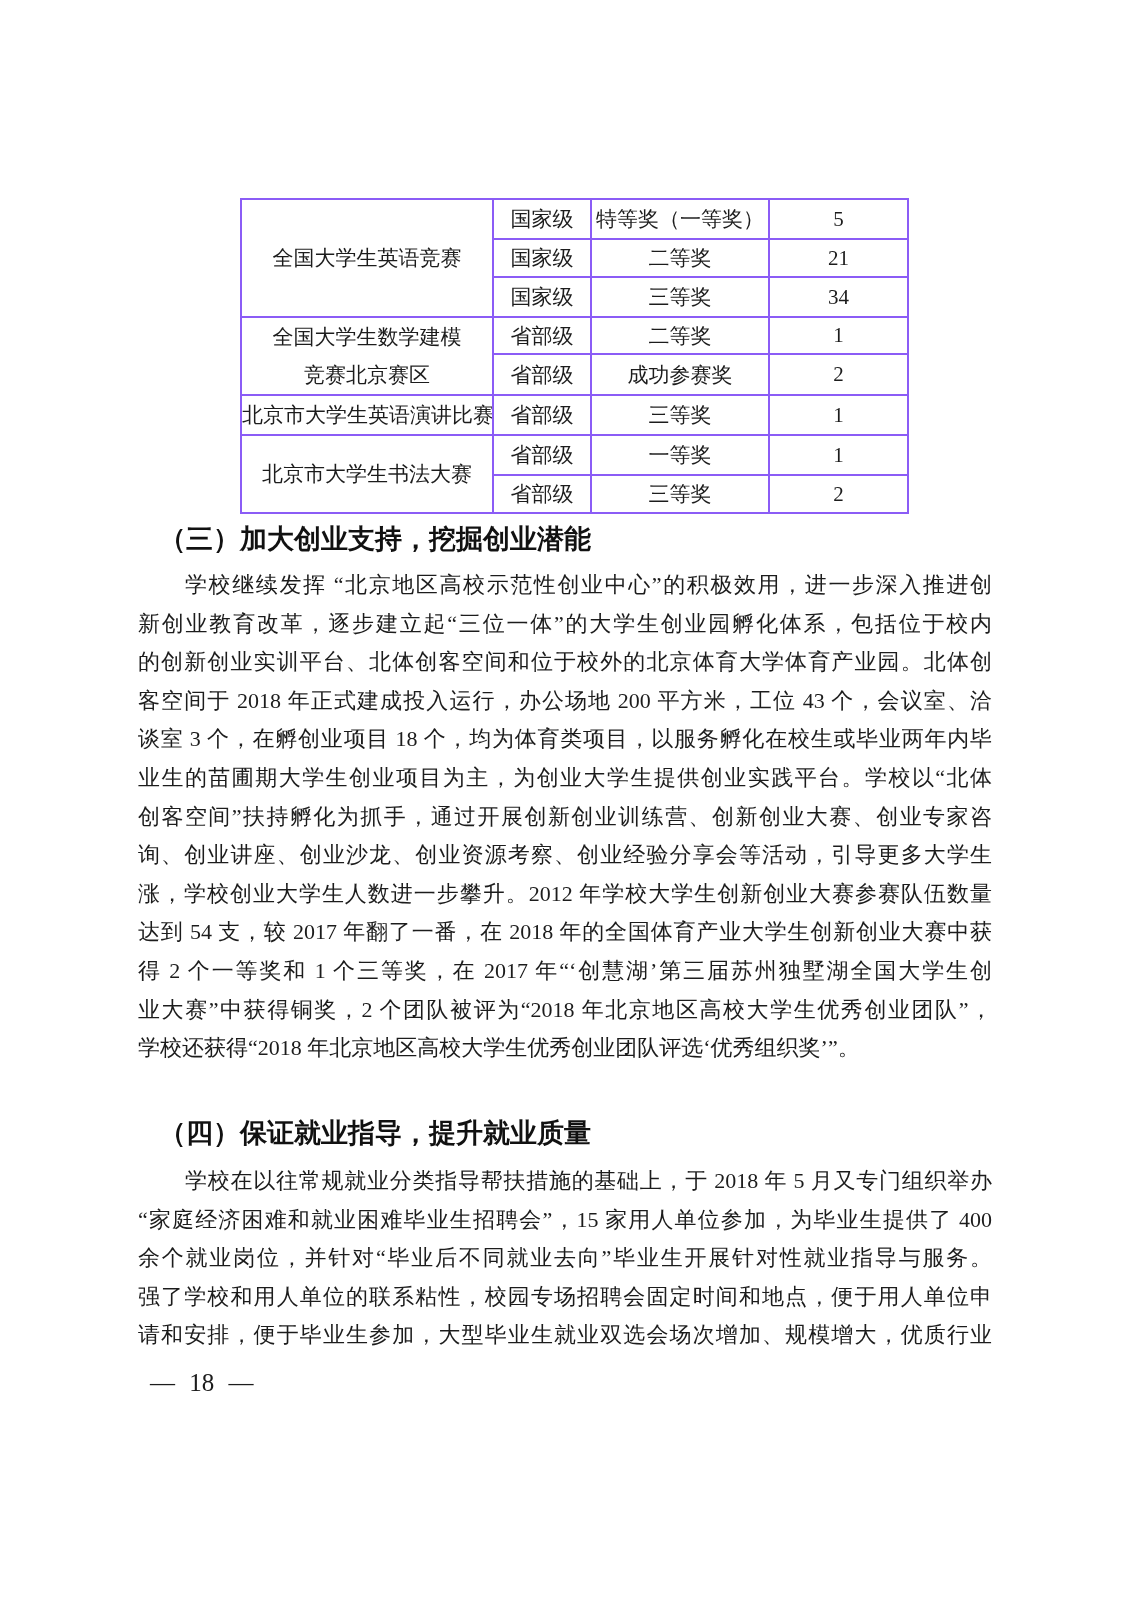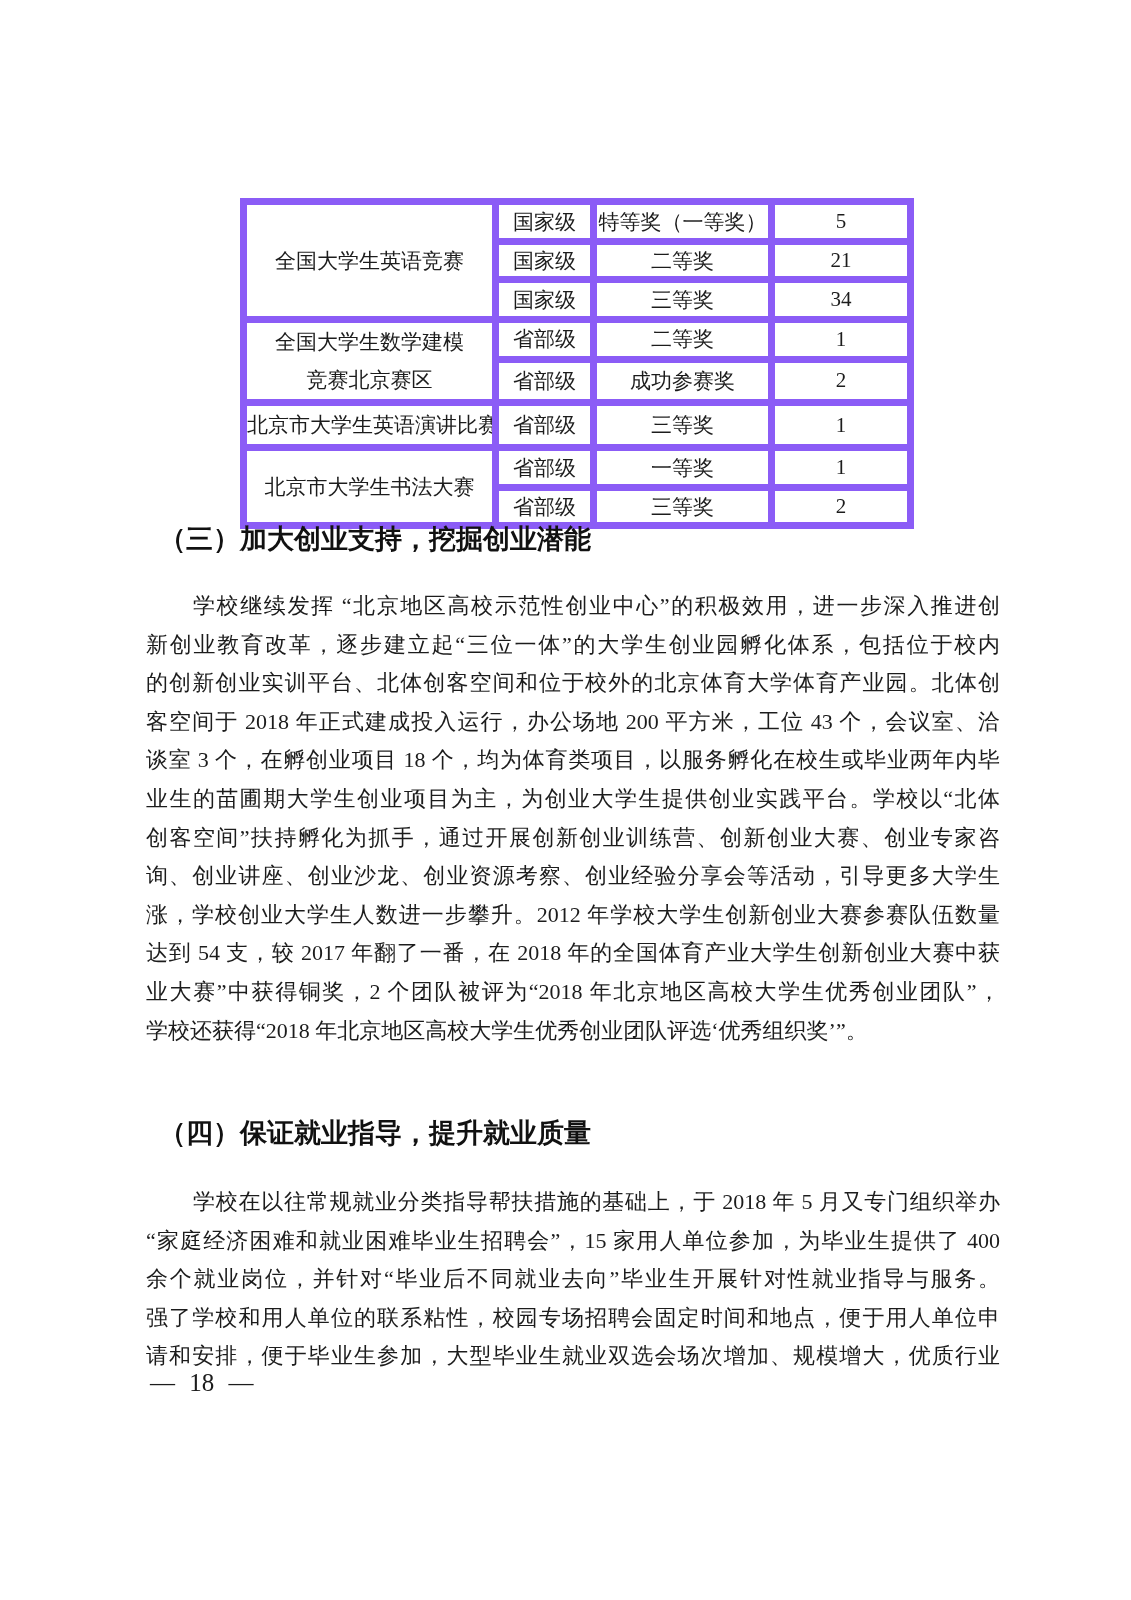--- a/index.html
+++ b/index.html
@@ -18,21 +18,21 @@
   .award-table {
     position: absolute;
     left: 240px;
     top: 198px;
     width: 667px;
     border-collapse: collapse;
     table-layout: fixed;
     border: 2px solid #3d3d3d;
   }
   .award-table td {
-    border: 7px solid #8b5cf6;
+    border: 2px solid #8b5cf6;
     text-align: center;
     vertical-align: middle;
     font-size: 21px;
     padding: 0;
     overflow: hidden;
     white-space: nowrap;
   }
   .award-table .name-cell div { line-height: 38px; }
 
   
@@ -44,23 +44,22 @@
     font-weight: 700;
     font-size: 27px;
     line-height: 34px;
     color: #111111;
     white-space: nowrap;
   }
 
   
   .para {
     position: absolute;
-    left: 146px;
+    left: 138px;
     width: 854px;
-    margin-top: 21px;
   }
   .pline {
     height: 38.6px;
     line-height: 38.6px;
     font-size: 22px;
     text-align: justify;
     text-align-last: justify;
     overflow: hidden;
   }
   .pline.indent { text-indent: 47px; }
@@ -153,20 +152,21 @@
     <div class="pline indent">学校继续发挥 “北京地区高校示范性创业中心”的积极效用，进一步深入推进创</div>
     <div class="pline">新创业教育改革，逐步建立起“三位一体”的大学生创业园孵化体系，包括位于校内</div>
     <div class="pline">的创新创业实训平台、北体创客空间和位于校外的北京体育大学体育产业园。北体创</div>
     <div class="pline">客空间于 2018 年正式建成投入运行，办公场地 200 平方米，工位 43 个，会议室、洽</div>
     <div class="pline">谈室 3 个，在孵创业项目 18 个，均为体育类项目，以服务孵化在校生或毕业两年内毕</div>
     <div class="pline">业生的苗圃期大学生创业项目为主，为创业大学生提供创业实践平台。学校以“北体</div>
     <div class="pline">创客空间”扶持孵化为抓手，通过开展创新创业训练营、创新创业大赛、创业专家咨</div>
     <div class="pline">询、创业讲座、创业沙龙、创业资源考察、创业经验分享会等活动，引导更多大学生</div>
     <div class="pline">涨，学校创业大学生人数进一步攀升。2012 年学校大学生创新创业大赛参赛队伍数量</div>
     <div class="pline">达到 54 支，较 2017 年翻了一番，在 2018 年的全国体育产业大学生创新创业大赛中获</div>
+    <div class="pline">得 2 个一等奖和 1 个三等奖，在 2017 年“‘创慧湖’第三届苏州独墅湖全国大学生创</div>
     <div class="pline">业大赛”中获得铜奖，2 个团队被评为“2018 年北京地区高校大学生优秀创业团队”，</div>
     <div class="pline end">学校还获得“2018 年北京地区高校大学生优秀创业团队评选‘优秀组织奖’”。</div>
   </div>
 
   <div class="section-heading" style="top:1116px">（四）保证就业指导，提升就业质量</div>
 
   <div class="para" style="top:1162px">
     <div class="pline indent">学校在以往常规就业分类指导帮扶措施的基础上，于 2018 年 5 月又专门组织举办</div>
     <div class="pline">“家庭经济困难和就业困难毕业生招聘会”，15 家用人单位参加，为毕业生提供了 400</div>
     <div class="pline">余个就业岗位，并针对“毕业后不同就业去向”毕业生开展针对性就业指导与服务。</div>

